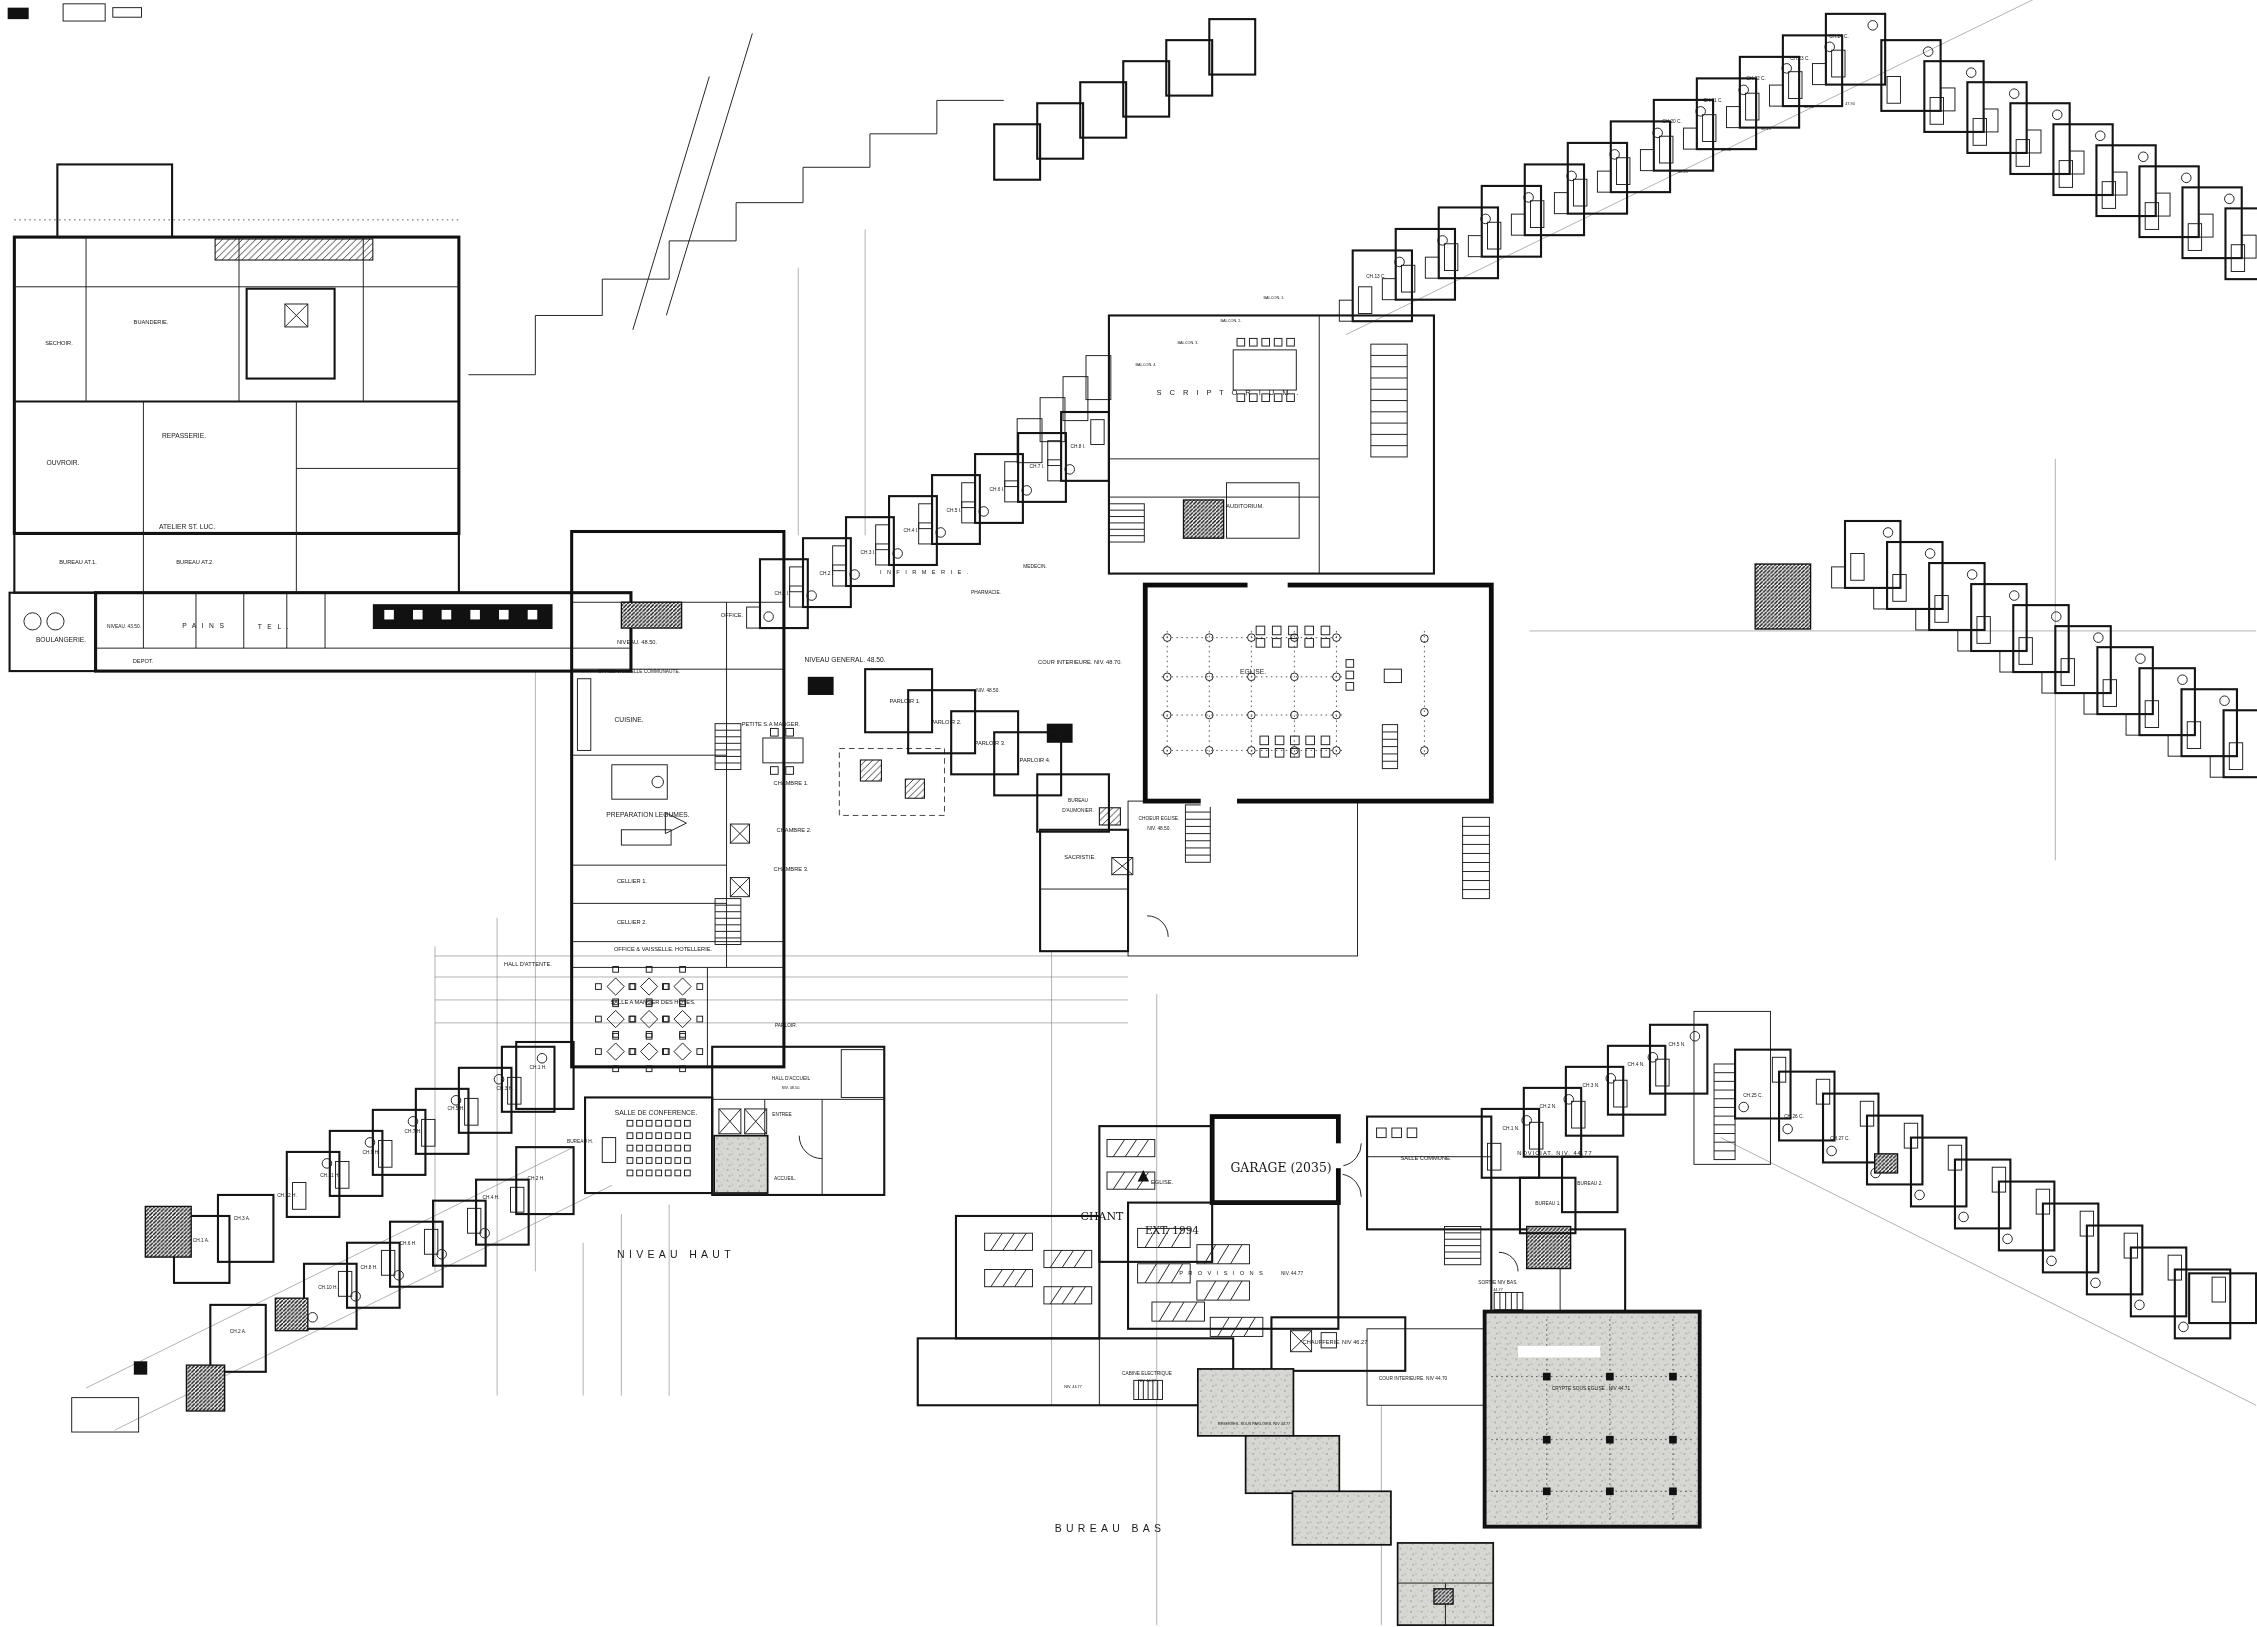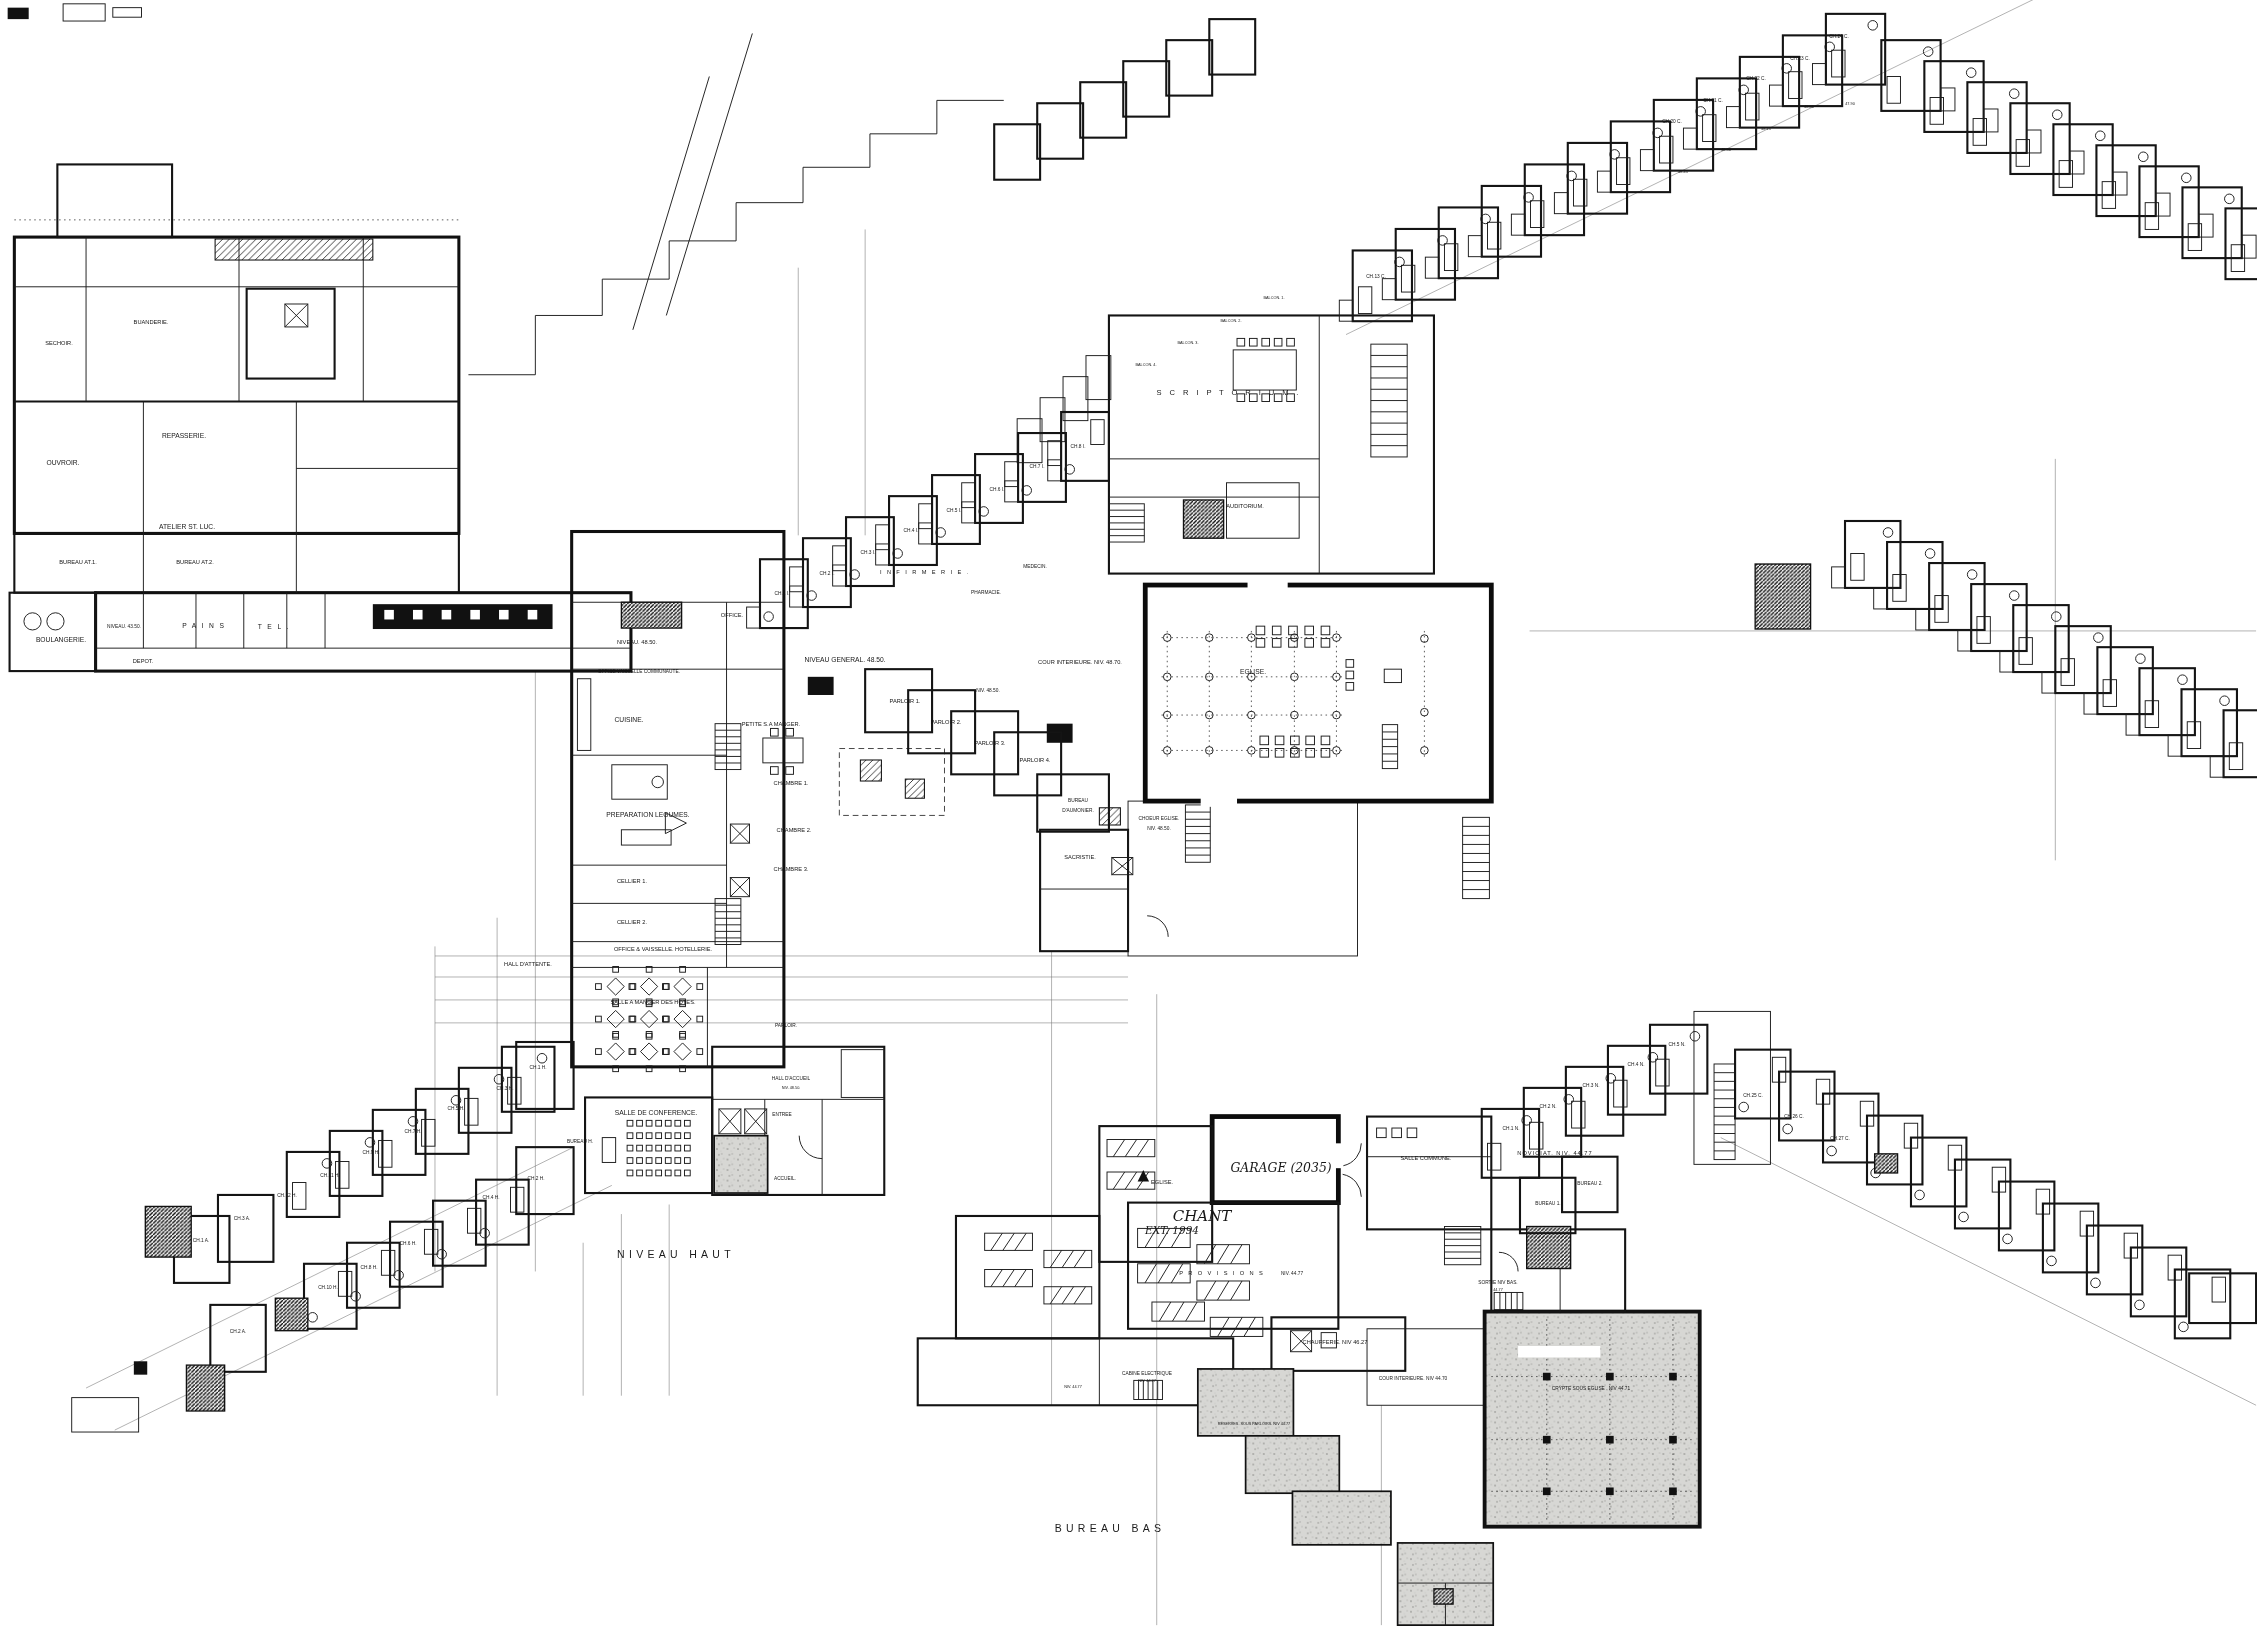--- a/index.html
+++ b/index.html
@@ -2,21 +2,21 @@
 <html><head>
 <meta charset="utf-8">
 <style>
   html,body{margin:0;padding:0;background:#ffffff;}
   #canvas{position:relative;width:2258px;height:1628px;background:#ffffff;overflow:hidden;
           font-family:"Liberation Sans",sans-serif;}
   #plansvg{position:absolute;left:0;top:0;}
   #labels{position:absolute;left:0;top:0;width:100%;height:100%;}
   .lbl{position:absolute;transform:translate(-50%,-50%);white-space:nowrap;color:#161616;
        font-family:"Liberation Sans",sans-serif;font-size:5.7px;line-height:1;}
-  .hand{font-family:"DejaVu Serif",serif;font-style:italic;}
+  .hand{font-family:"DejaVu Serif",serif;}
   .big{font-size:10.5px;letter-spacing:4.3px;color:#1b1b1b;}
   
   .tw{fill:none;stroke:#101010;stroke-width:3.2;}
   .cw{fill:none;stroke:#0c0c0c;stroke-width:5;}
   .mw{fill:none;stroke:#141414;stroke-width:2.2;}
   .th{fill:none;stroke:#1c1c1c;stroke-width:1;}
   .d{fill:none;stroke:#2a2a2a;stroke-width:.9;stroke-dasharray:6 4;}
   .dt{fill:none;stroke:#2a2a2a;stroke-width:.8;stroke-dasharray:1.6 3.6;}
   .ln{fill:none;stroke:#7a7a7a;stroke-width:.6;}
   .fb{fill:#111;stroke:none;}
@@ -855,21 +855,21 @@
       <div class="lbl" style="left: 505px; top: 1089px; font-size: 4.8px;">CH.3 H.</div>
       <div class="lbl" style="left: 536px; top: 1179px; font-size: 4.8px;">CH.2 H.</div>
       <div class="lbl" style="left: 538px; top: 1068px; font-size: 4.8px;">CH.1 H.</div>
       <div class="lbl" style="left: 580px; top: 1142px; font-size: 4.8px;">BUREAU H.</div>
       <div class="lbl" style="left: 786px; top: 1026px; font-size: 4.8px;">PARLOIR.</div>
       <div class="lbl" style="left: 791px; top: 1079px; font-size: 4.8px;">HALL D'ACCUEIL</div>
       <div class="lbl" style="left: 791px; top: 1089px; font-size: 3.8px;">NIV. 48.50.</div>
       <div class="lbl" style="left: 782px; top: 1115px; font-size: 4.8px;">ENTREE</div>
       <div class="lbl" style="left: 785px; top: 1179px; font-size: 4.8px;">ACCUEIL.</div>
       <div class="lbl hand" style="left: 1281px; top: 1168px; font-size: 12.4px;">GARAGE (2035)</div>
-      <div class="lbl hand" style="left: 1202px; top: 1216px; font-size: 15px;">CHANT</div>
+      <div class="lbl hand" style="left: 1102px; top: 1216px; font-size: 11px;">CHANT</div>
       <div class="lbl hand" style="left: 1172px; top: 1230px; font-size: 10.5px;">EXT. 1994</div>
       <div class="lbl" style="left: 1222px; top: 1274px; font-size: 5.7px; letter-spacing: 1.9px;">P R O V I S I O N S</div>
       <div class="lbl" style="left: 1292px; top: 1274px; font-size: 4.8px;">NIV. 44.77</div>
       <div class="lbl" style="left: 1335px; top: 1343px; font-size: 5.7px;">CHAUFFERIE. NIV 46.27</div>
       <div class="lbl" style="left: 1147px; top: 1374px; font-size: 4.8px;">CABINE ELECTRIQUE</div>
       <div class="lbl" style="left: 1147px; top: 1382px; font-size: 3.8px;">NIV. 44.27</div>
       <div class="lbl" style="left: 1073px; top: 1388px; font-size: 3.8px;">NIV. 44.77</div>
       <div class="lbl" style="left: 1426px; top: 1159px; font-size: 5.7px;">SALLE COMMUNE.</div>
       <div class="lbl" style="left: 1413px; top: 1379px; font-size: 4.8px;">COUR INTERIEURE. NIV 44.70</div>
       <div class="lbl" style="left: 1162px; top: 1183px; font-size: 5.7px;">EGLISE.</div>

